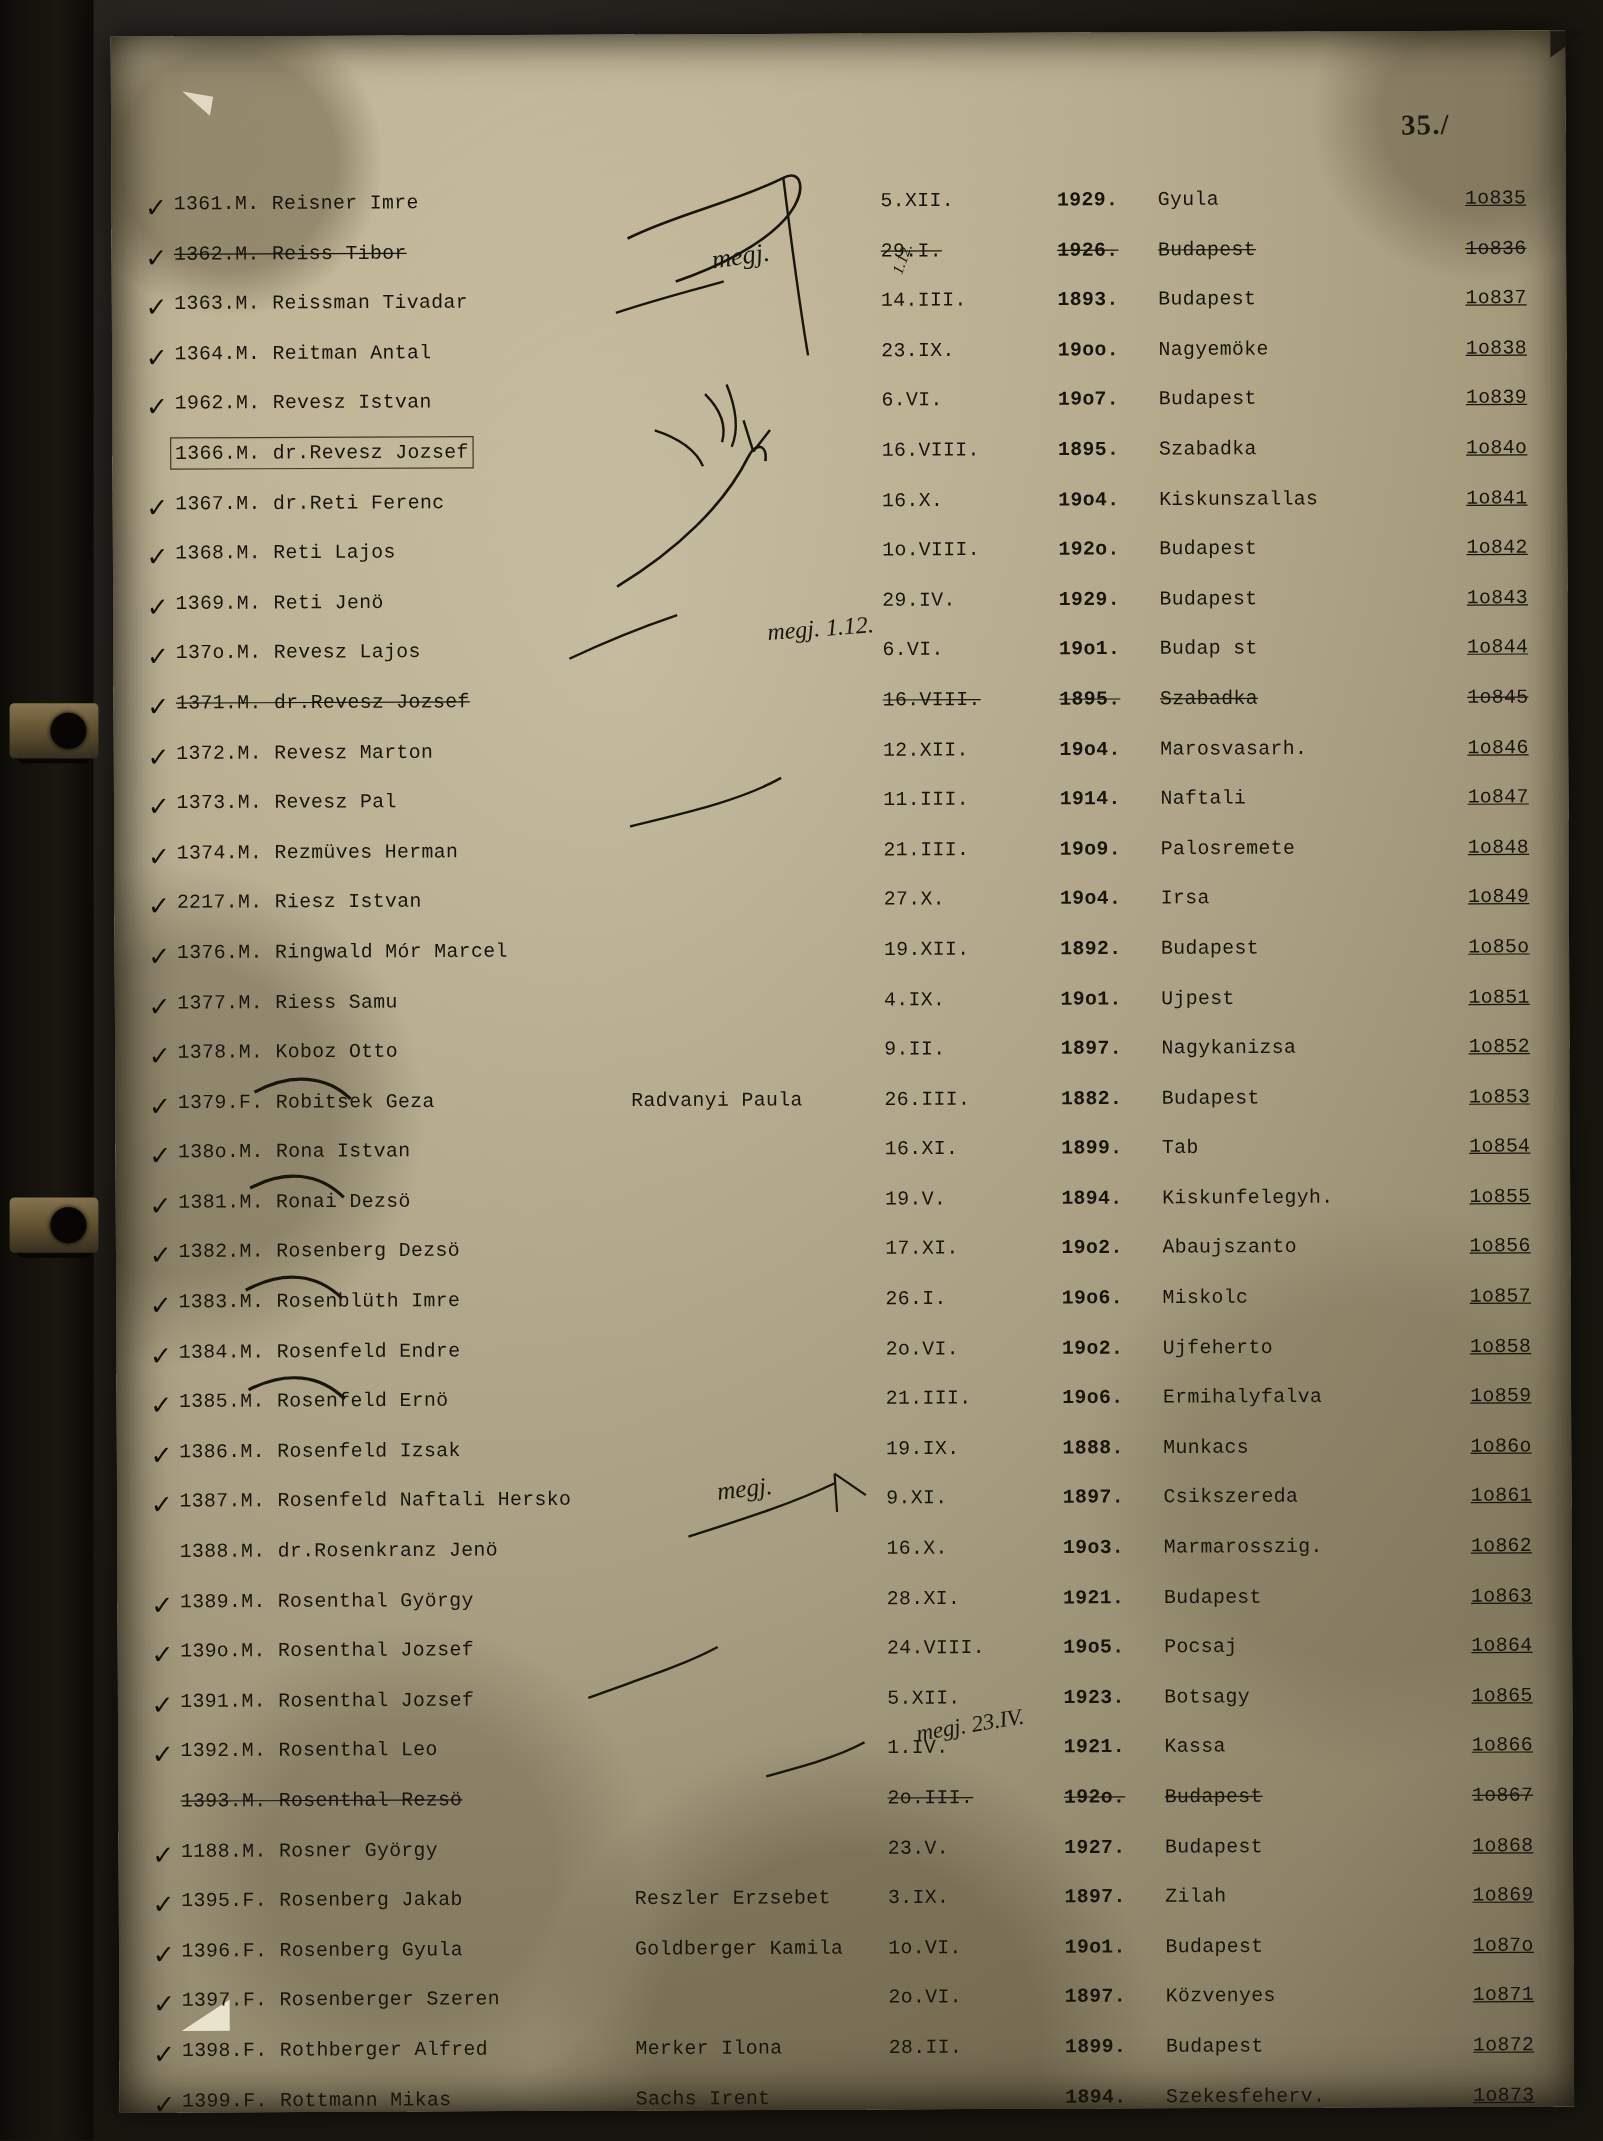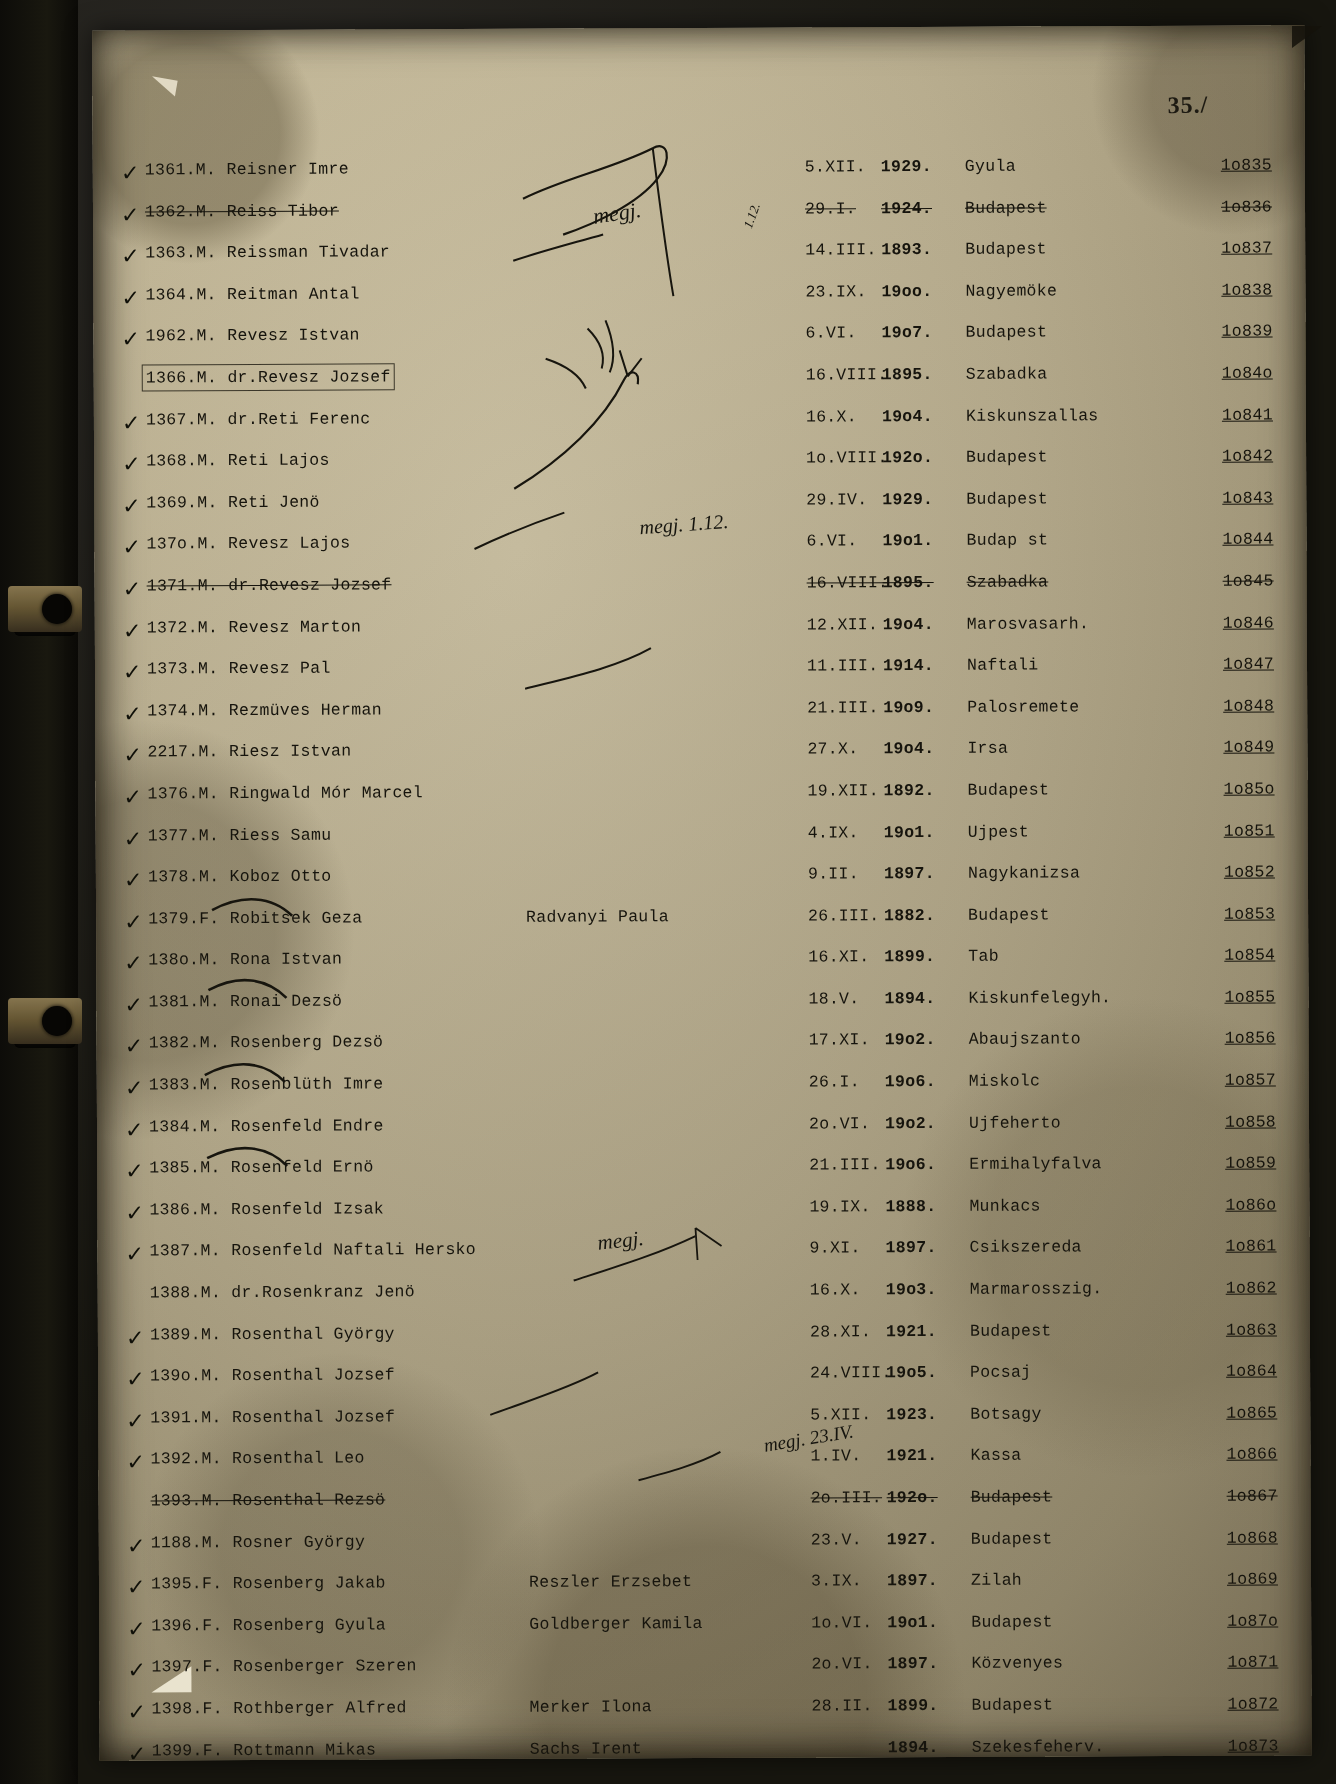--- a/index.html
+++ b/index.html
@@ -126,21 +126,21 @@
     color: #16140d;
     letter-spacing: .3px;
   }
   .row > span {
     position: absolute;
     top: 0;
   }
   .c-check   { left: 28px;  width: 22px; font-family: "Liberation Serif", serif; font-size: 22px; color: #101009; }
   .c-name    { left: 52px;  }
   .c-spouse  { left: 430px; }
-  .c-date    { left: 712px; }
+  .c-date    { left: 641px; }
   .c-year    { left: 788px; font-weight: bold; }
   .c-place   { left: 872px; }
   .c-id      { left: 1128px; text-decoration: underline; }
   .c-mark    { left: 1238px; font-family: "Liberation Serif", serif; }
 
   .row.struck .c-name,
   .row.struck .c-date,
   .row.struck .c-year,
   .row.struck .c-place,
   .row.struck .c-id {
@@ -219,21 +219,21 @@
             <span class="c-date">5.XII.</span>
             <span class="c-year">1929.</span>
             <span class="c-place">Gyula</span>
             <span class="c-id">1o835</span>
           </div>
           <div class="row struck">
             <span class="c-check">✓</span>
             <span class="c-name">1362.M. Reiss Tibor</span>
             <span class="c-spouse"></span>
             <span class="c-date">29.I.</span>
-            <span class="c-year">1924.</span>
+            <span class="c-year">1926.</span>
             <span class="c-place">Budapest</span>
             <span class="c-id">1o836</span>
           </div>
           <div class="row">
             <span class="c-check">✓</span>
             <span class="c-name">1363.M. Reissman Tivadar</span>
             <span class="c-spouse"></span>
             <span class="c-date">14.III.</span>
             <span class="c-year">1893.</span>
             <span class="c-place">Budapest</span>
@@ -390,21 +390,21 @@
             <span class="c-spouse"></span>
             <span class="c-date">16.XI.</span>
             <span class="c-year">1899.</span>
             <span class="c-place">Tab</span>
             <span class="c-id">1o854</span>
           </div>
           <div class="row">
             <span class="c-check">✓</span>
             <span class="c-name">1381.M. Ronai Dezsö</span>
             <span class="c-spouse"></span>
-            <span class="c-date">18.V.</span>
+            <span class="c-date">19.V.</span>
             <span class="c-year">1894.</span>
             <span class="c-place">Kiskunfelegyh.</span>
             <span class="c-id">1o855</span>
           </div>
           <div class="row">
             <span class="c-check">✓</span>
             <span class="c-name">1382.M. Rosenberg Dezsö</span>
             <span class="c-spouse"></span>
             <span class="c-date">17.XI.</span>
             <span class="c-year">19o2.</span>

